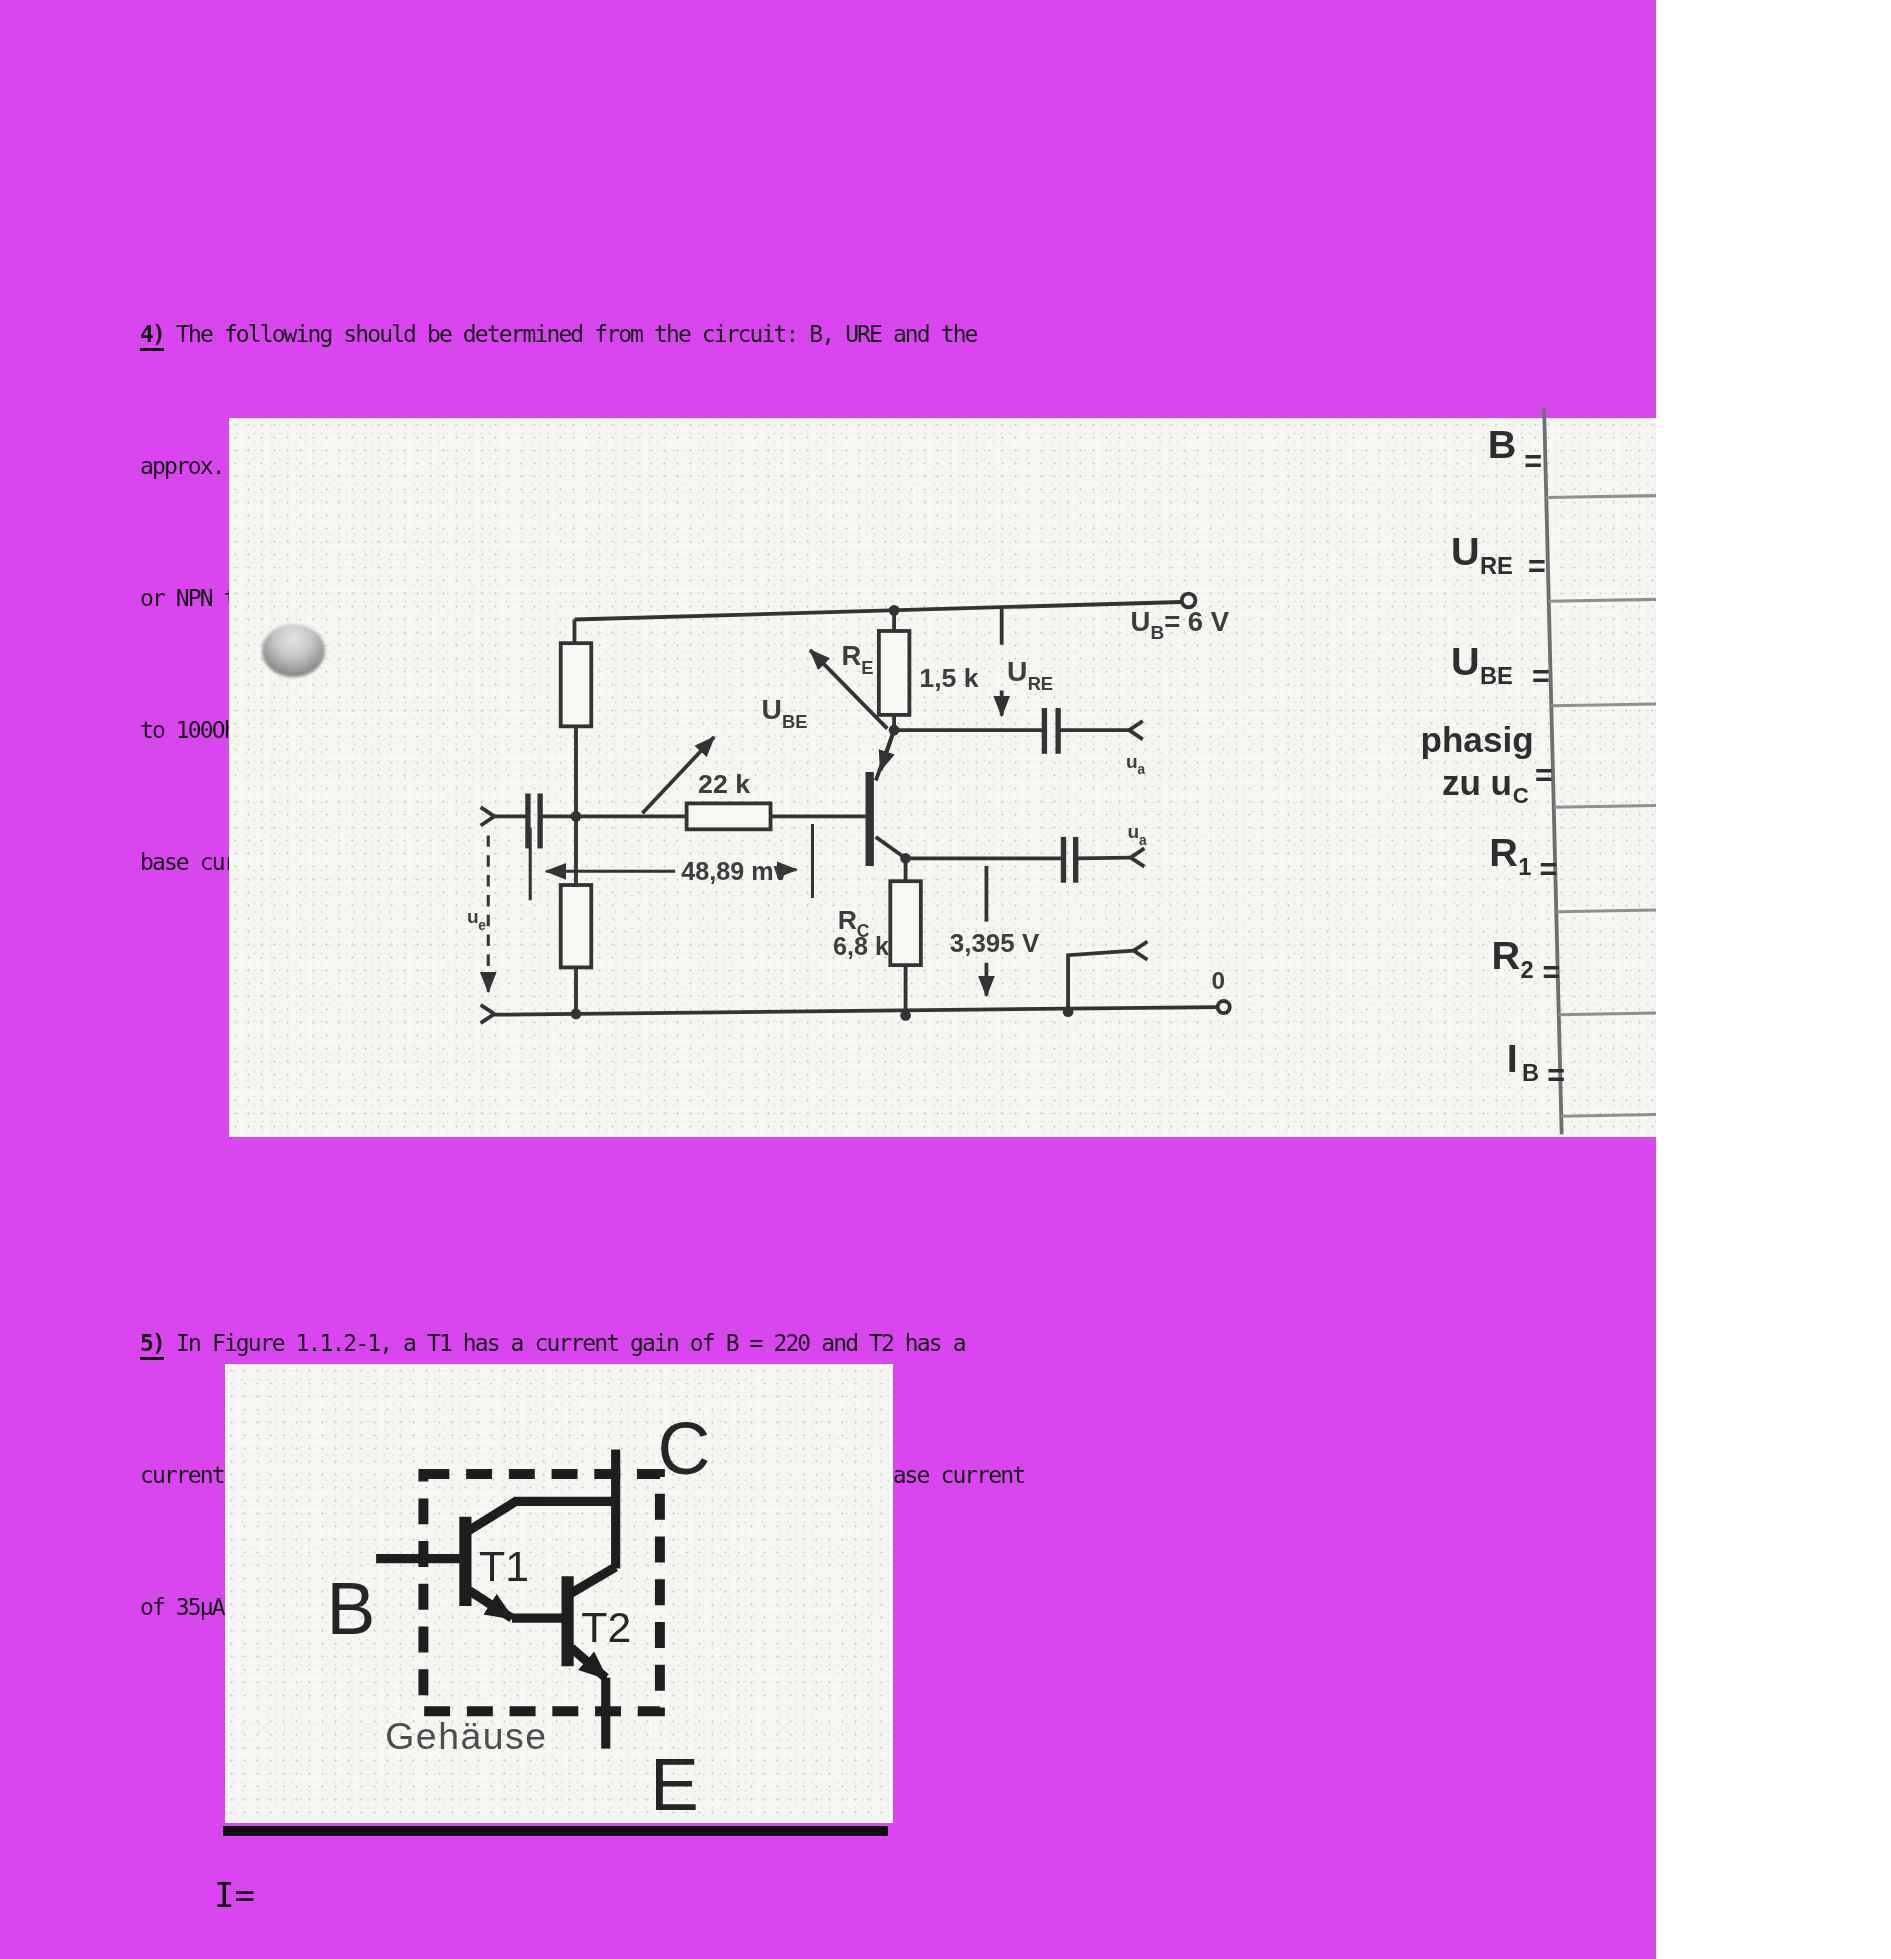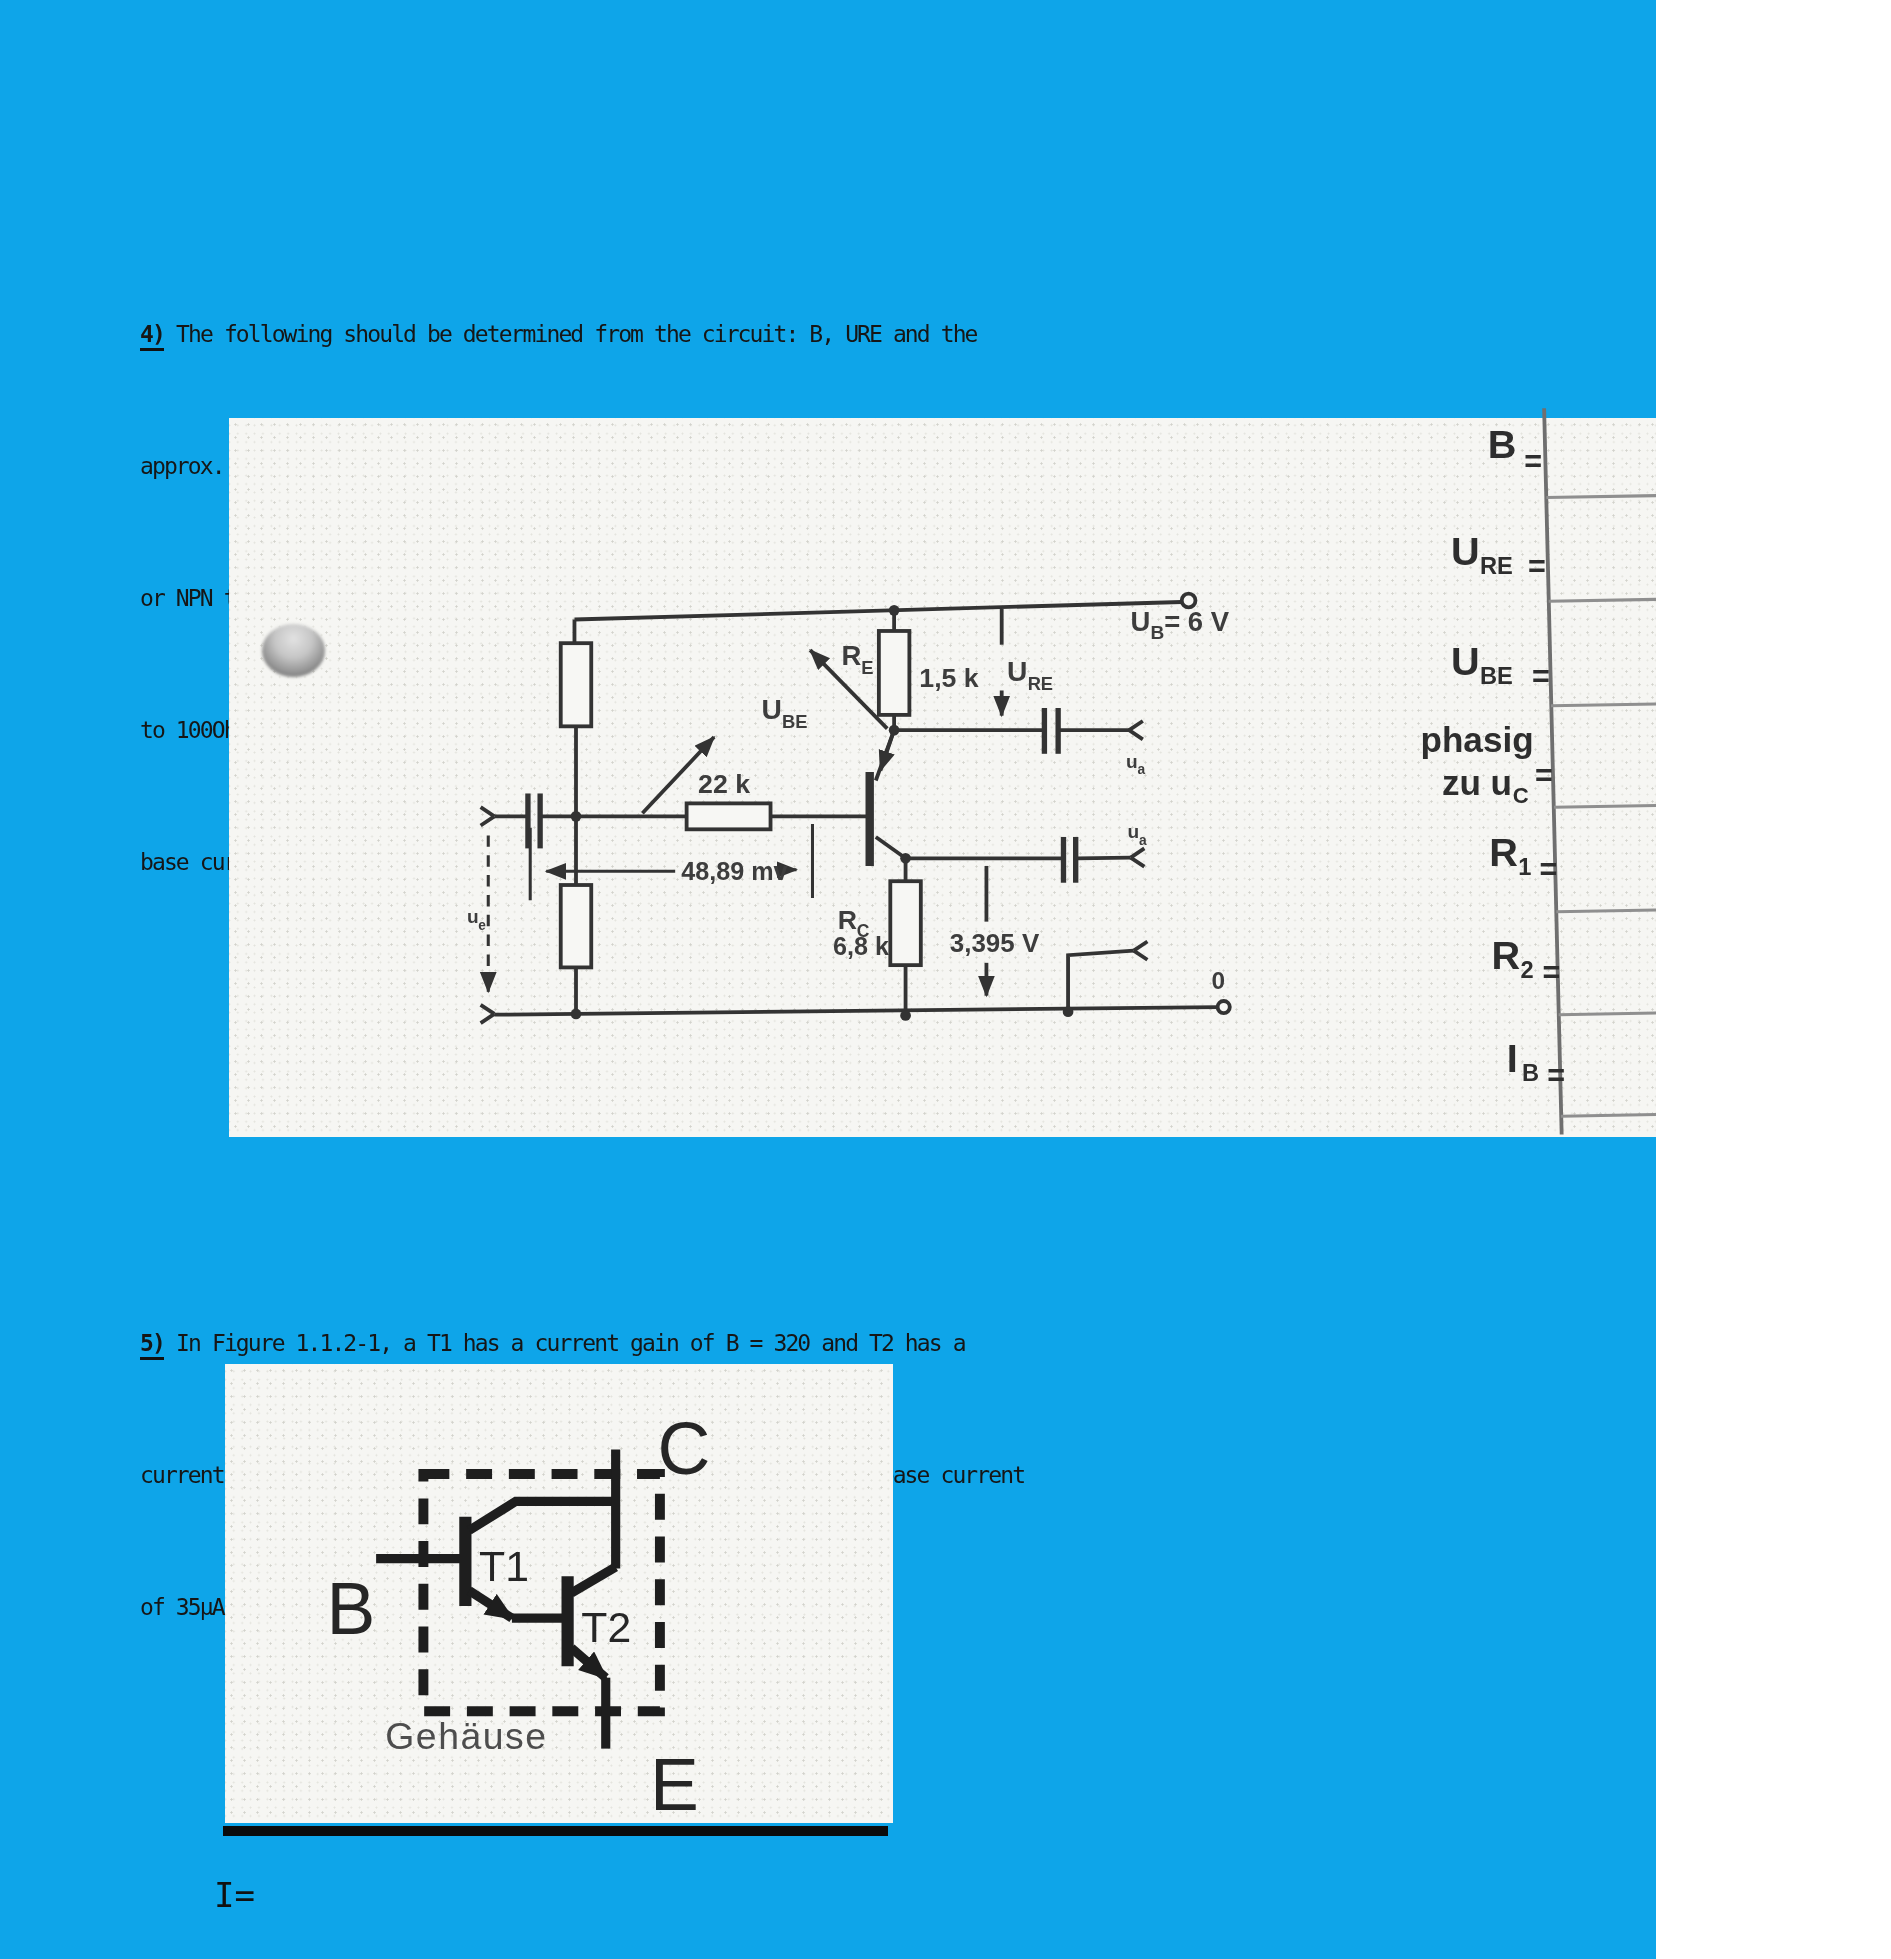--- a/index.html
+++ b/index.html
@@ -1,16 +1,16 @@
 <!DOCTYPE html>
 <html style="font-size:12.2px"><head>
 <meta charset="utf-8">
 <style>
   html,body{margin:0;padding:0;background:#ffffff;}
-  #page{position:relative;width:1656px;height:1960px;background:#0ea5e9;overflow:hidden;
+  #page{position:relative;width:1656px;height:1960px;background:#d946ef;overflow:hidden;
         font-family:"DejaVu Sans Mono",monospace;color:#141414;}
   .para{position:absolute;left:140px;font-size:23px;line-height:44px;letter-spacing:-1.9px;
         color:#161616;white-space:pre;}
   .qnum{font-weight:bold;border-bottom:3.8px solid #111;padding-bottom:0.8px;margin-right:12.2px;}
   .scan{position:absolute;background-color:#f6f6f3;
         background-image:radial-gradient(circle,#d2d2cc 0.9px,transparent 1.3px),
                          radial-gradient(circle,#e2e2dc 0.8px,transparent 1.1px);
         background-size:13px 13px,8.4px 8.4px;background-position:0 0,4.6px 3.1px;}
   .smudge{position:absolute;left:262px;top:624px;width:63px;height:53px;border-radius:50%;
         background:radial-gradient(circle at 50% 28%,#e2e2e2 0%,#c6c6c6 38%,#939393 68%,#5d5d5d 92%);
@@ -194,21 +194,21 @@
         <text x="2022" y="1288" font-size="40">=</text>
 
         <text x="1975" y="1405" font-size="52">I</text>
         <text x="1995" y="1417" font-size="31">B</text>
         <text x="2028" y="1423" font-size="40">=</text>
       </g>
     </g>
   </svg>
 
   <div class="para" style="top:1233px;">
-    <div><span class="qnum">5)</span><span>In Figure 1.1.2-1, a T1 has a current gain of B = 320 and T2 has a</span></div>
+    <div><span class="qnum">5)</span><span>In Figure 1.1.2-1, a T1 has a current gain of B = 220 and T2 has a</span></div>
     <div>current gain of B = 90. What is the output current at T2 if a base current</div>
     <div>of 35μA is fed into T1?</div>
   </div>
 
   <div class="scan" style="left:225px;top:1364px;width:668px;height:459px;"></div>
 
   <svg width="1892" height="1960" viewBox="0 0 2480 2569">
     <g stroke="#1e1e1e" fill="none">
       <rect x="555" y="1932" width="310" height="311" stroke-width="13" stroke-dasharray="34 22"></rect>
       <path d="M493,2043 L603,2043" stroke-width="12"></path>

